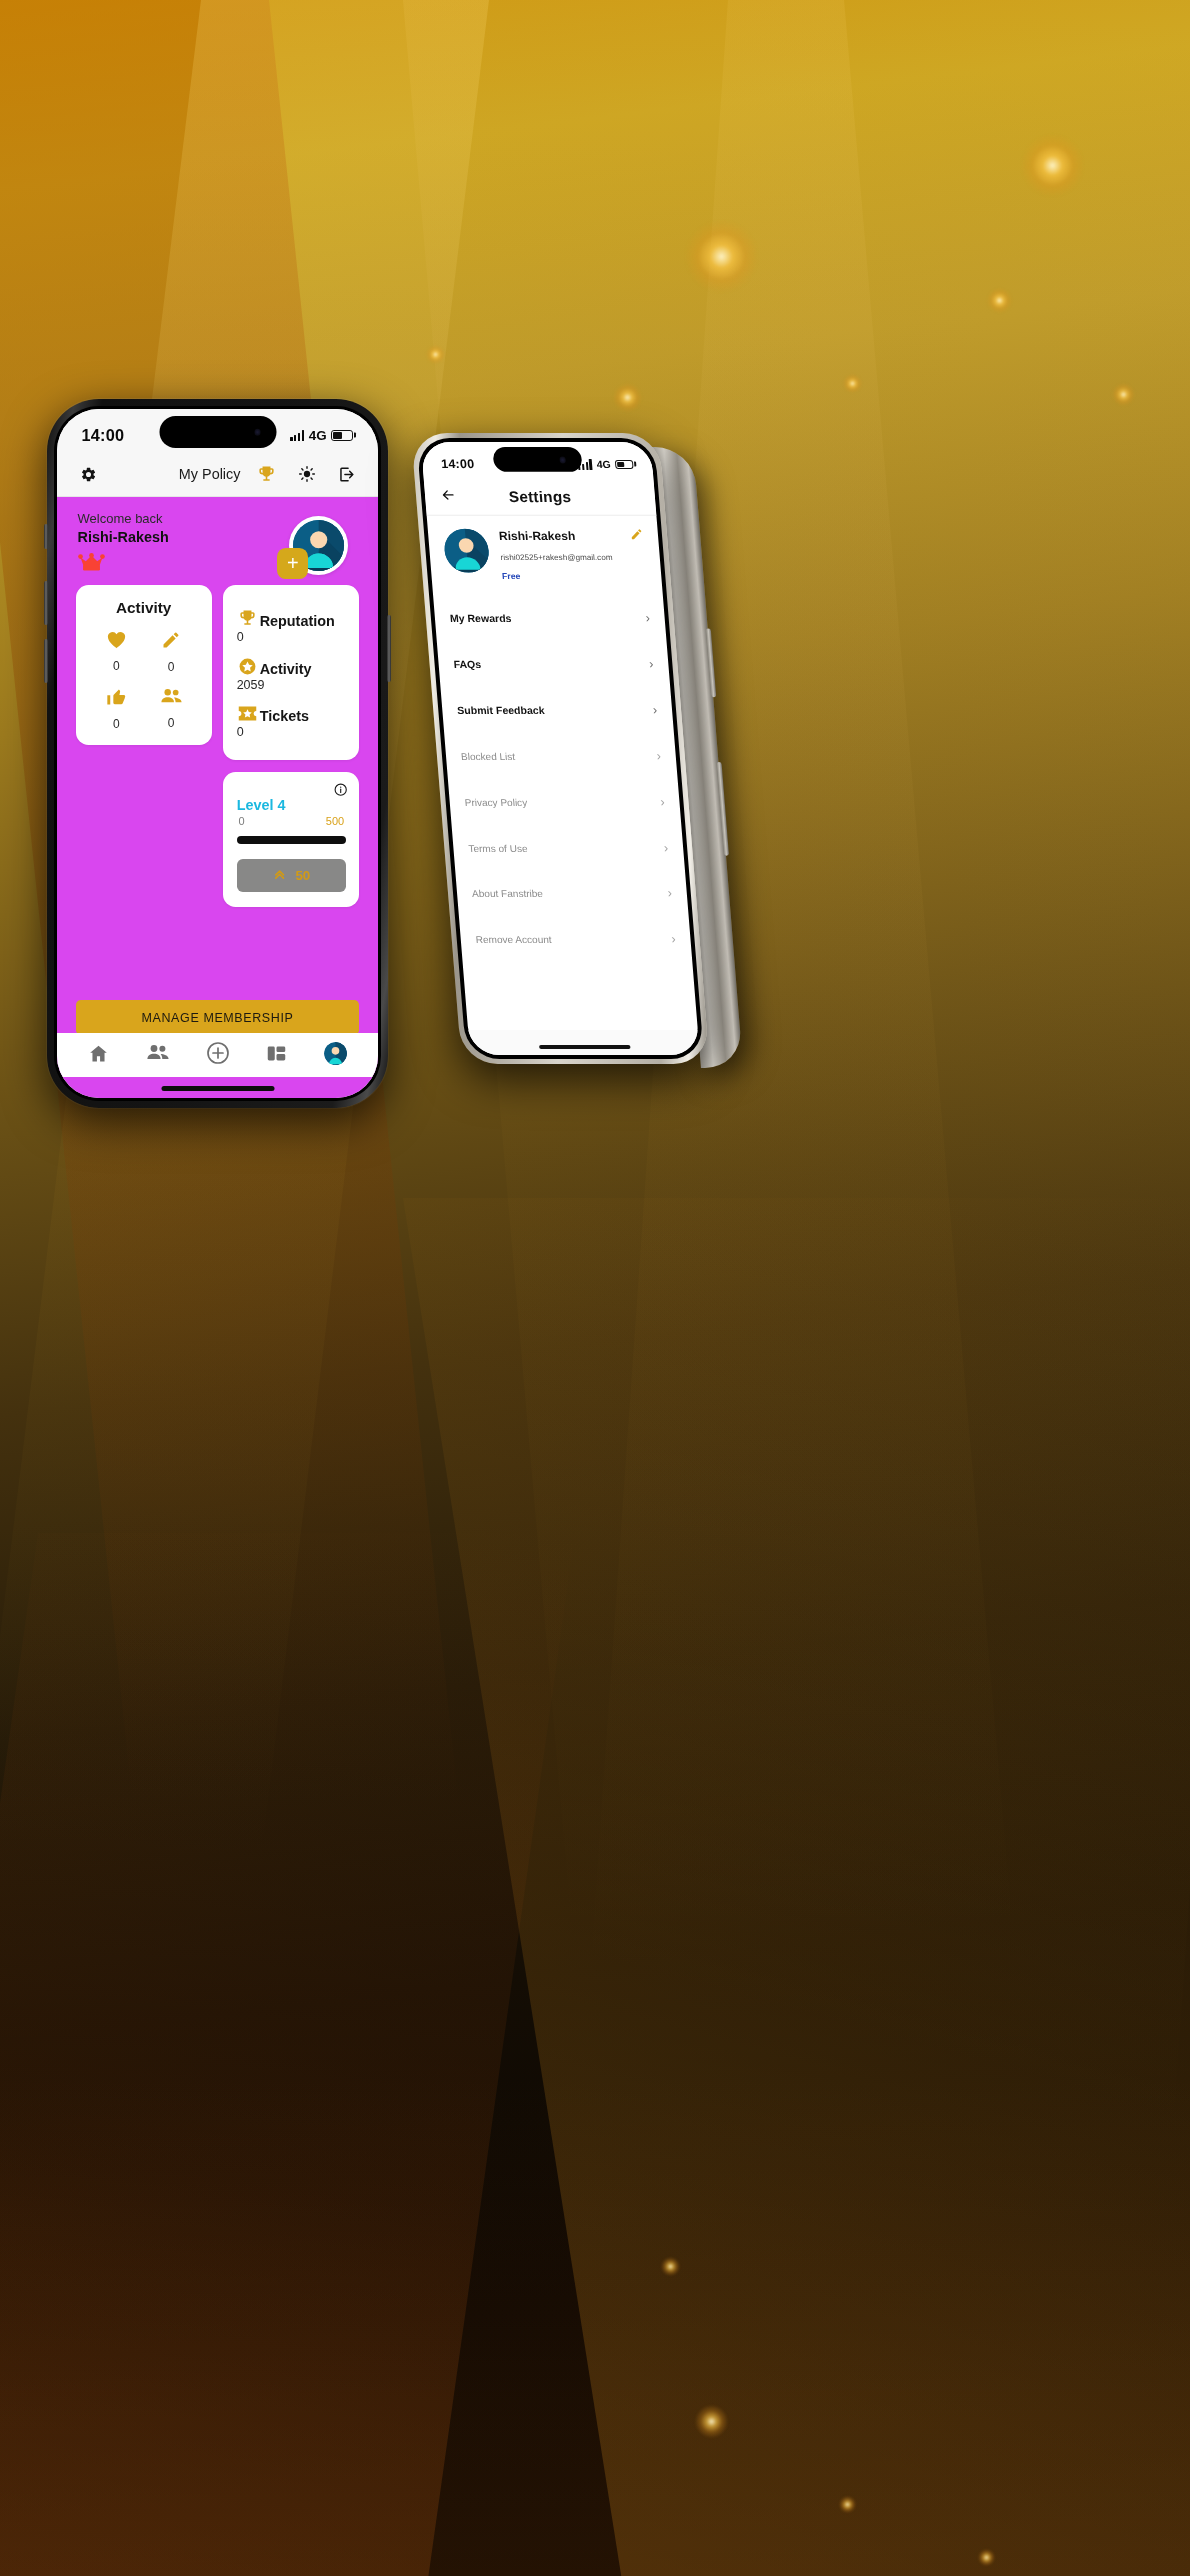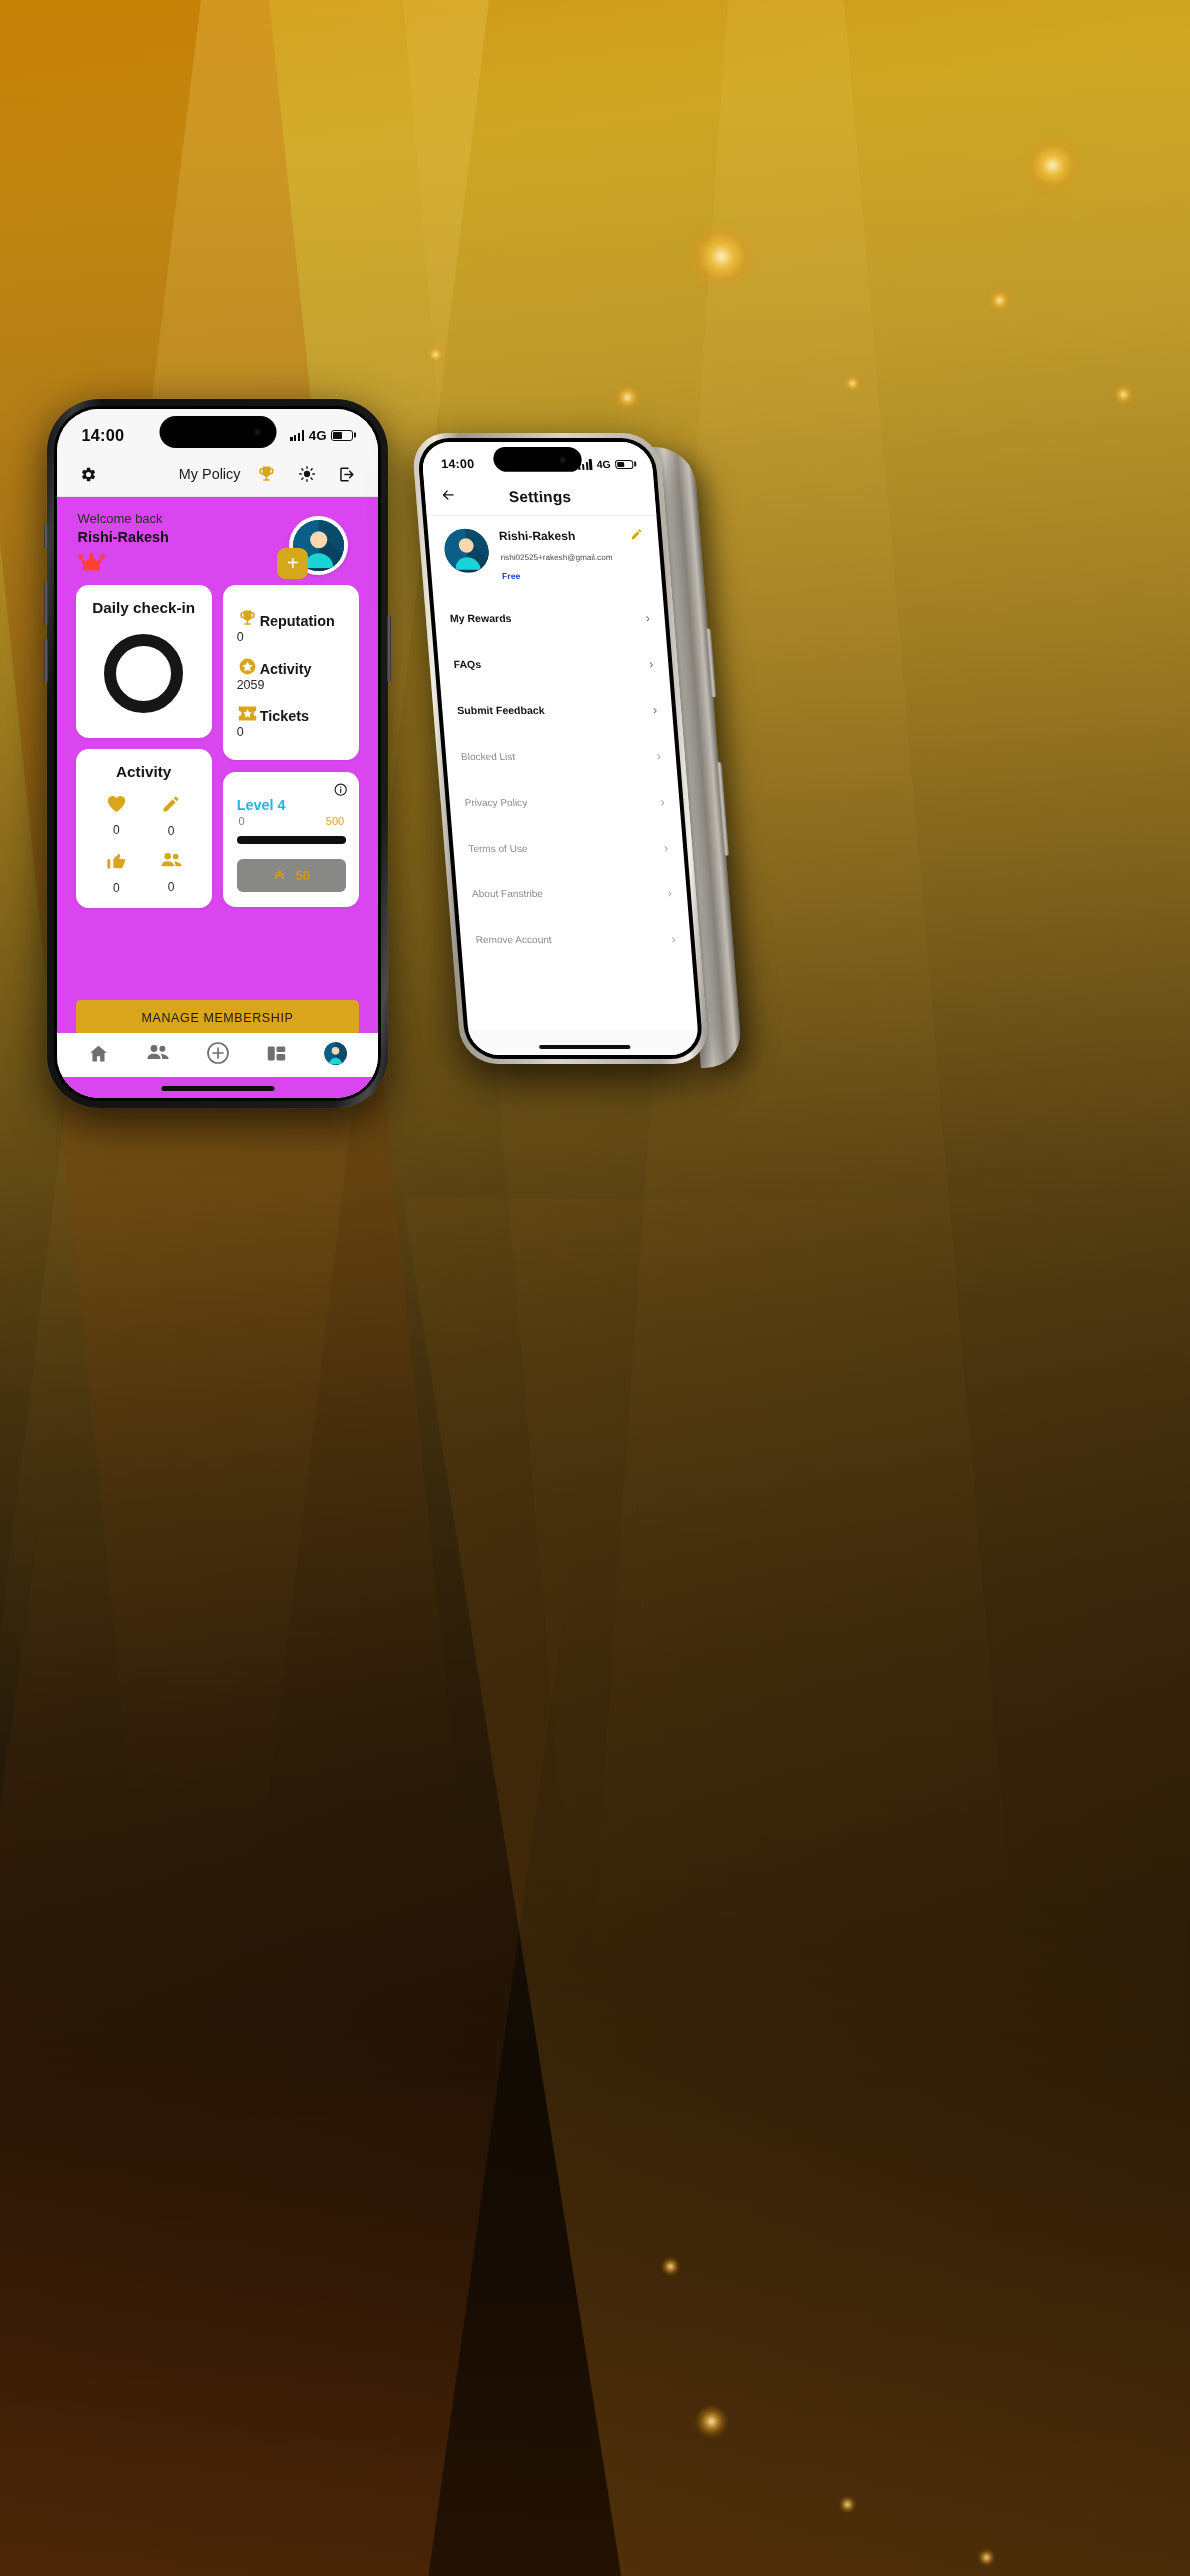--- a/index.html
+++ b/index.html
@@ -392,26 +392,20 @@
               </div>
             </div>
             <div class="plus-badge">+</div>
           </div>
         </div>
 
         <div class="cards">
 
           <div class="col">
 
-            <div class="card">
-              <div class="card-title">Daily check-in</div>
-              <div class="ring-wrap">
-                  <div class="ring"></div>
-                </div>
-            </div>
 
             <div class="card">
               <div class="card-title">Activity</div>
               <div class="act-grid">
                 <div class="act-cell">
                   <span>
                     <svg width="21" height="19" viewBox="0 0 24 22" fill="#d9a51c">
                         <path d="M12 21S2 14.4 2 7.9A5.4 5.4 0 0 1 12 5a5.4 5.4 0 0 1 10 2.9C22 14.4 12 21 12 21z"></path>
                       </svg>
                   </span>

